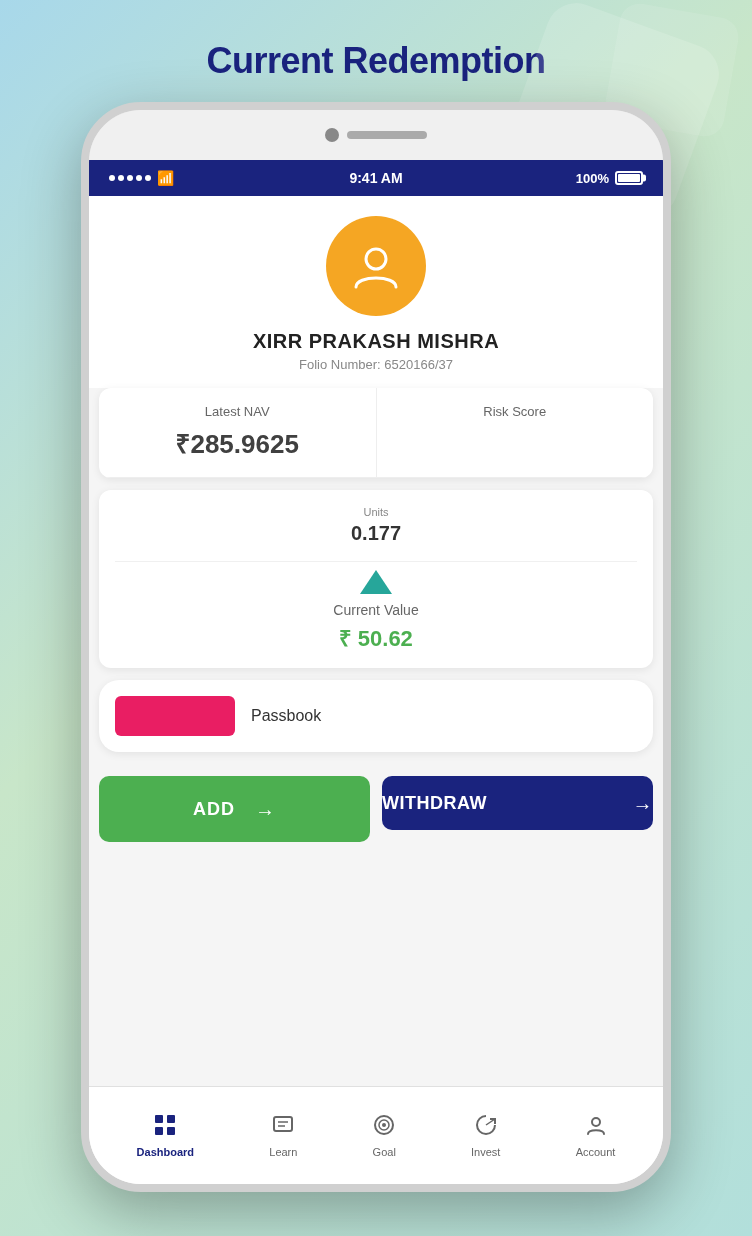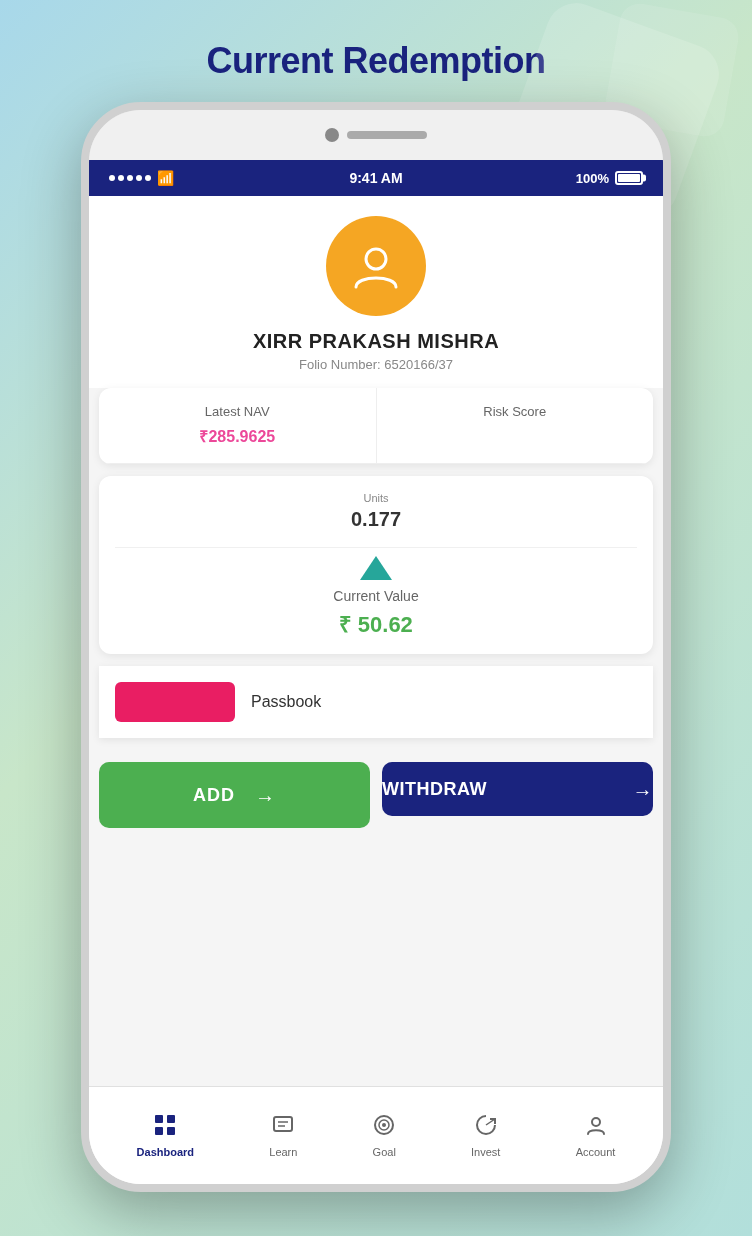--- a/index.html
+++ b/index.html
@@ -221,23 +221,23 @@
       border-right: 1px solid #eee;
     }
 
     .stat-label {
       font-size: 13px;
       color: #666;
       margin-bottom: 6px;
     }
 
     .stat-value-green {
-      font-size: 16px;
+      font-size: 26px;
       font-weight: 700;
-      color: #ec4899;
+      color: #404040;
     }
 
     .stat-value-risk {
       font-size: 22px;
       font-weight: 700;
       color: #4caf50;
     }
 
     
     .secondary-card {
@@ -296,21 +296,21 @@
     .current-value-amount {
       font-size: 22px;
       font-weight: 700;
       color: #4caf50;
     }
 
     
     .passbook-section {
       background: white;
       margin: 0 10px 12px;
-      border-radius: 0;
+      border-radius: 20px;
       box-shadow: 0 2px 8px rgba(0,0,0,0.08);
       padding: 16px;
       display: flex;
       align-items: center;
       gap: 16px;
     }
 
     .passbook-tab {
       width: 120px;
       height: 40px;

